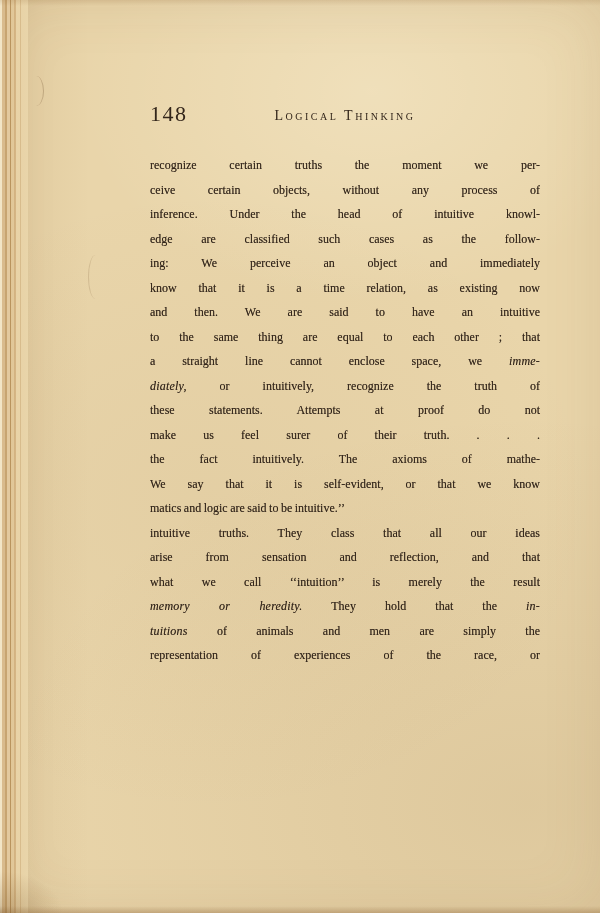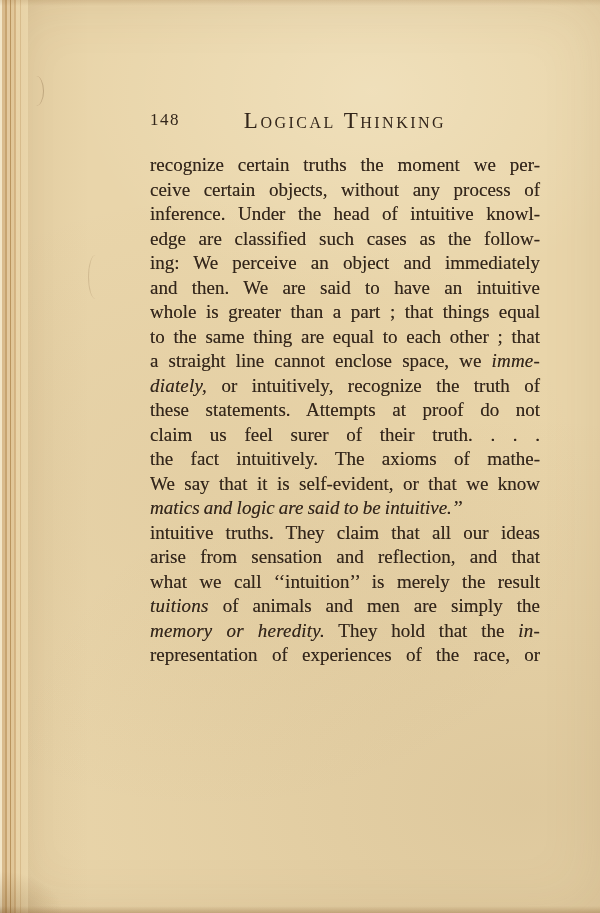--- a/index.html
+++ b/index.html
@@ -35,35 +35,35 @@
   .edge-bottom{position:absolute;bottom:0;left:0;right:0;height:7px;
     background:linear-gradient(to top, rgba(140,100,55,0.35), rgba(140,100,55,0));}
   .curl{position:absolute;left:0;bottom:0;width:90px;height:70px;
     background:radial-gradient(ellipse 90px 60px at 0% 100%, rgba(120,85,40,0.30), rgba(120,85,40,0) 70%);}
   .scratch{position:absolute;pointer-events:none;}
   .s1{left:31px;top:76px;width:12px;height:30px;
     border-right:1.5px solid rgba(110,80,45,0.30);border-radius:0 60% 60% 0/0 50% 50% 0;}
   .s2{left:88px;top:255px;width:14px;height:44px;
     border-left:1.5px solid rgba(110,80,45,0.18);border-radius:50%;}
   .pagenum{
-    position:absolute;left:150px;top:110px;
-    font-size:17px;letter-spacing:1.5px;
+    position:absolute;left:150px;top:101px;
+    font-size:22px;letter-spacing:1.5px;
   }
   .runhead{
     position:absolute;left:150px;top:108px;width:390px;
     text-align:center;font-variant:small-caps;
-    font-size:23px;letter-spacing:2.5px;font-weight:500;
+    font-size:14px;letter-spacing:2.5px;font-weight:500;
   }
   .bodytext{
     position:absolute;left:150px;top:153px;width:390px;
-    font-size:19px;line-height:24.5px;word-spacing:-0.5px;
+    font-size:12px;line-height:24.5px;word-spacing:-0.5px;
     text-shadow:0 0 0.5px rgba(51,38,27,0.55);
   }
   .line{text-align:justify;text-align-last:justify;}
-  .line.nj{text-align:center;text-align-last:left;font-style:italic;}
+  .line.nj{text-align:center;text-align-last:left;}
   .line.ind{text-indent:24px;}
   .line i{font-style:italic;letter-spacing:0.2px;}
 </style>
 </head>
 <body>
 
 <div class="scan">
   <div class="binding"></div>
   <div class="edge-top"></div>
   <div class="edge-bottom"></div>
@@ -75,30 +75,30 @@
     <span class="pagenum">148</span>
     <span class="runhead">Logical Thinking</span>
   </div>
 
   <div class="bodytext">
       <div class="line"><span>recognize certain truths the moment we per-</span></div>
       <div class="line"><span>ceive certain objects, without any process of</span></div>
       <div class="line"><span>inference. Under the head of intuitive knowl-</span></div>
       <div class="line"><span>edge are classified such cases as the follow-</span></div>
       <div class="line"><span>ing: We perceive an object and immediately</span></div>
+      <div class="line"><span>know that it is a time relation, as existing now</span></div>
       <div class="line"><span>and then. We are said to have an intuitive</span></div>
-      <div class="line"><span>whole is greater than a part ; that things equal</span></div>
       <div class="line"><span>to the same thing are equal to each other ; that</span></div>
       <div class="line"><span>a straight line cannot enclose space, we </span><i>imme-</i></div>
       <div class="line"><i>diately,</i><span> or intuitively, recognize the truth of</span></div>
       <div class="line"><span>these statements. Attempts at proof do not</span></div>
-      <div class="line"><span>claim us feel surer of their truth. . . .</span></div>
+      <div class="line"><span>make us feel surer of their truth. . . .</span></div>
       <div class="line"><span>the fact intuitively. The axioms of mathe-</span></div>
       <div class="line"><span>We say that it is self-evident, or that we know</span></div>
       <div class="line nj"><span>matics and logic are said to be intuitive.’’</span></div>
-      <div class="line"><span>intuitive truths. They claim that all our ideas</span></div>
+      <div class="line"><span>intuitive truths. They class that all our ideas</span></div>
       <div class="line"><span>arise from sensation and reflection, and that</span></div>
       <div class="line"><span>what we call ‘‘intuition’’ is merely the result</span></div>
+      <div class="line"><i>memory or heredity.</i><span> They hold that the </span><i>in-</i></div>
       <div class="line"><i>tuitions</i><span> of animals and men are simply the</span></div>
-      <div class="line"><i>memory or heredity.</i><span> They hold that the </span><i>in-</i></div>
       <div class="line"><span>representation of experiences of the race, or</span></div>
     </div>
 </div>
 
 </body></html>

